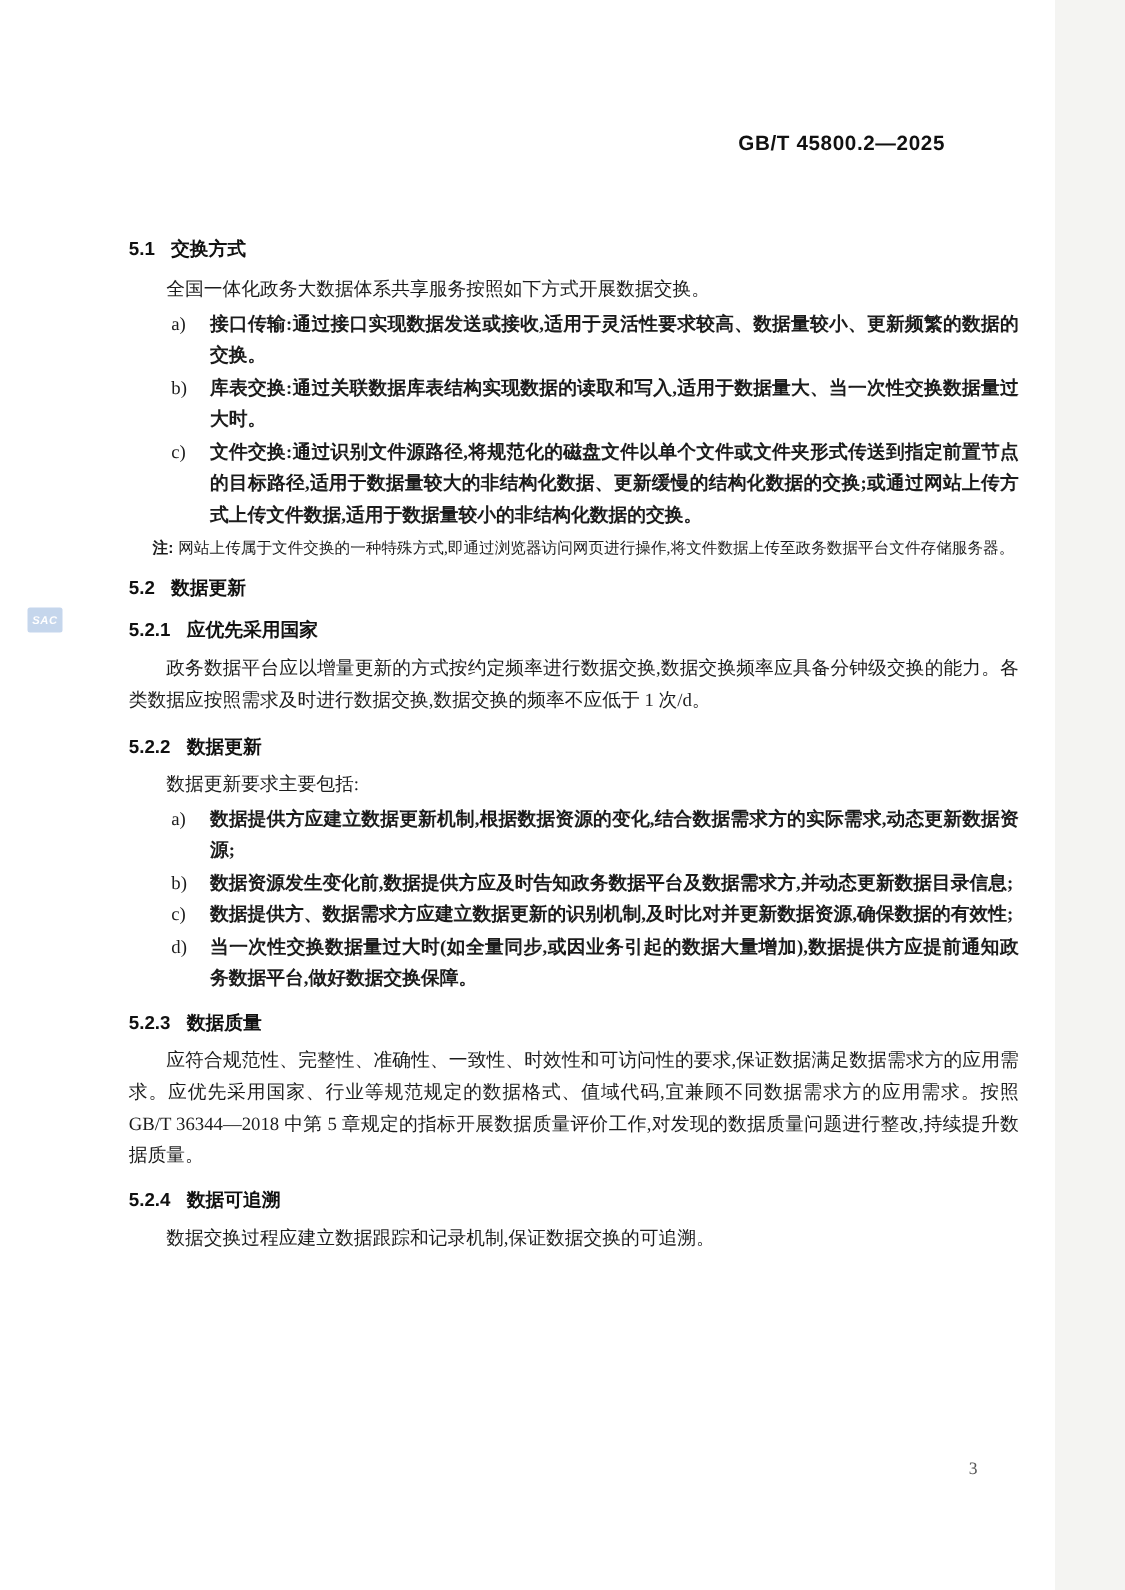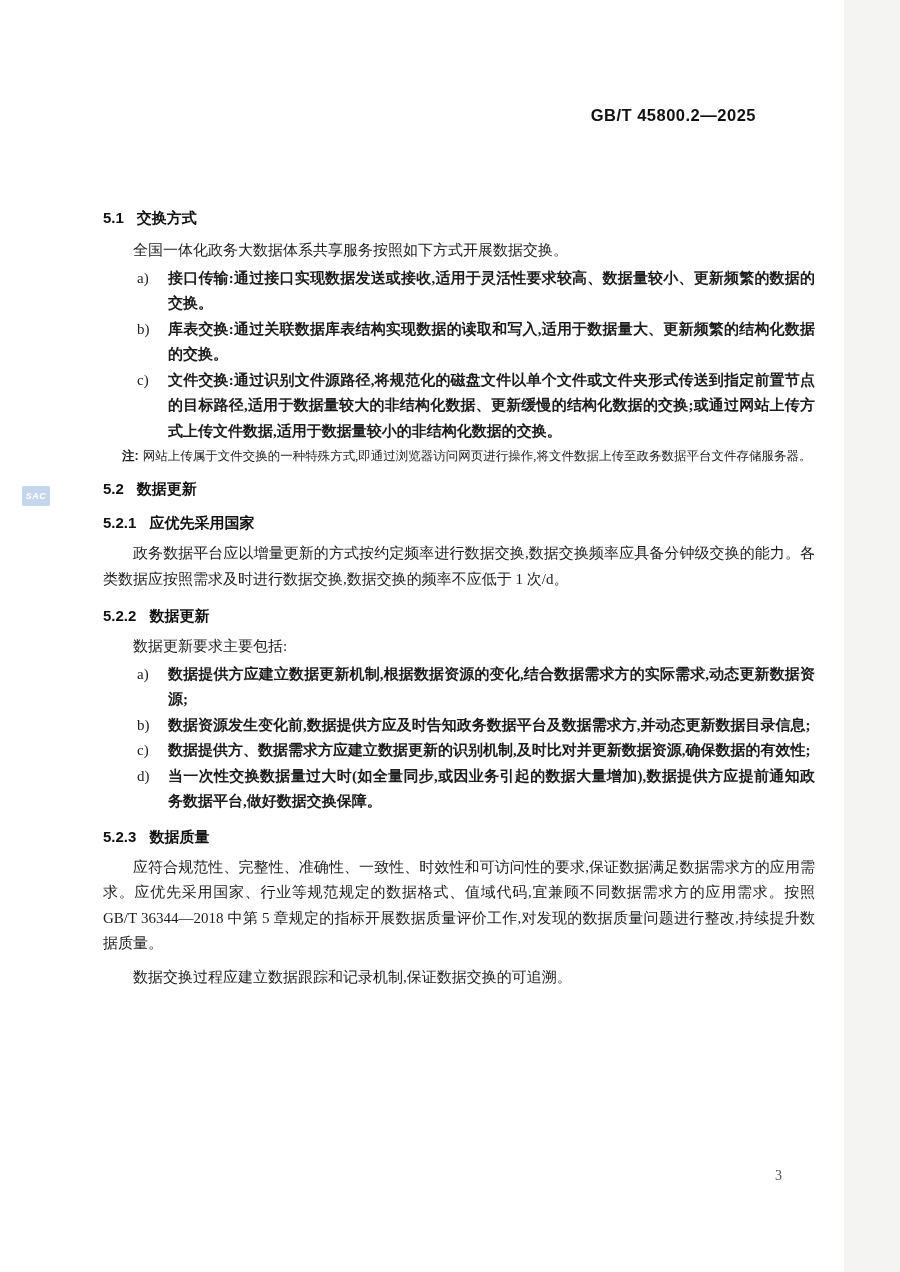--- a/index.html
+++ b/index.html
@@ -47,21 +47,21 @@
   }
   h2,h3,h4{
     font-family:"Liberation Sans","DejaVu Sans",sans-serif;
     font-weight:700;
     font-size:15px;
     color:#111;
     margin:0;
     line-height:20px;
   }
   h2 .num,h3 .num,h4 .num{margin-right:13px;}
-  .mt-sec{margin-top:38px;}
+  .mt-sec{margin-top:20px;}
   .mt-sec2{margin-top:12px;}
   .mt-sec3{margin-top:14px;}
   p.body{
     margin:10px 0 0 0;
     text-indent:2em;
     text-align:justify;
   }
   p.body.tight{margin-top:8px;}
   .list{margin-top:2px;}
   .li{
@@ -113,21 +113,21 @@
 
     <p class="body">全国一体化政务大数据体系共享服务按照如下方式开展数据交换。</p>
 
     <div class="list">
       <div class="li">
         <span class="lbl">a)</span>
         <span class="txt">接口传输:通过接口实现数据发送或接收,适用于灵活性要求较高、数据量较小、更新频繁的数据的交换。</span>
       </div>
       <div class="li">
         <span class="lbl">b)</span>
-        <span class="txt">库表交换:通过关联数据库表结构实现数据的读取和写入,适用于数据量大、更新频繁的结构化数据的交换。</span>
+        <span class="txt">库表交换:通过关联数据库表结构实现数据的读取和写入,适用于数据量大、当一次性交换数据量过大时。</span>
       </div>
       <div class="li">
         <span class="lbl">c)</span>
         <span class="txt">文件交换:通过识别文件源路径,将规范化的磁盘文件以单个文件或文件夹形式传送到指定前置节点的目标路径,适用于数据量较大的非结构化数据、更新缓慢的结构化数据的交换;或通过网站上传方式上传文件数据,适用于数据量较小的非结构化数据的交换。</span>
       </div>
     </div>
 
     <div class="note">
       <b class="nlbl">注:</b><span>网站上传属于文件交换的一种特殊方式,即通过浏览器访问网页进行操作,将文件数据上传至政务数据平台文件存储服务器。</span>
     </div>
@@ -166,20 +166,23 @@
         <span class="txt">当一次性交换数据量过大时(如全量同步,或因业务引起的数据大量增加),数据提供方应提前通知政务数据平台,做好数据交换保障。</span>
       </div>
     </div>
 
     <h4 class="mt-sec2">
       <span class="num">5.2.3</span><span>数据质量</span>
     </h4>
 
     <p class="body tight">应符合规范性、完整性、准确性、一致性、时效性和可访问性的要求,保证数据满足数据需求方的应用需求。应优先采用国家、行业等规范规定的数据格式、值域代码,宜兼顾不同数据需求方的应用需求。按照 GB/T 36344—2018 中第 5 章规定的指标开展数据质量评价工作,对发现的数据质量问题进行整改,持续提升数据质量。</p>
 
+    <h4 class="mt-sec2">
+      <span class="num">5.2.4</span><span>数据可追溯</span>
+    </h4>
 
     <p class="body tight">数据交换过程应建立数据跟踪和记录机制,保证数据交换的可追溯。</p>
 
   </div>
 
   <div class="page-number">3</div>
 
 </div>
 
 </body></html>

